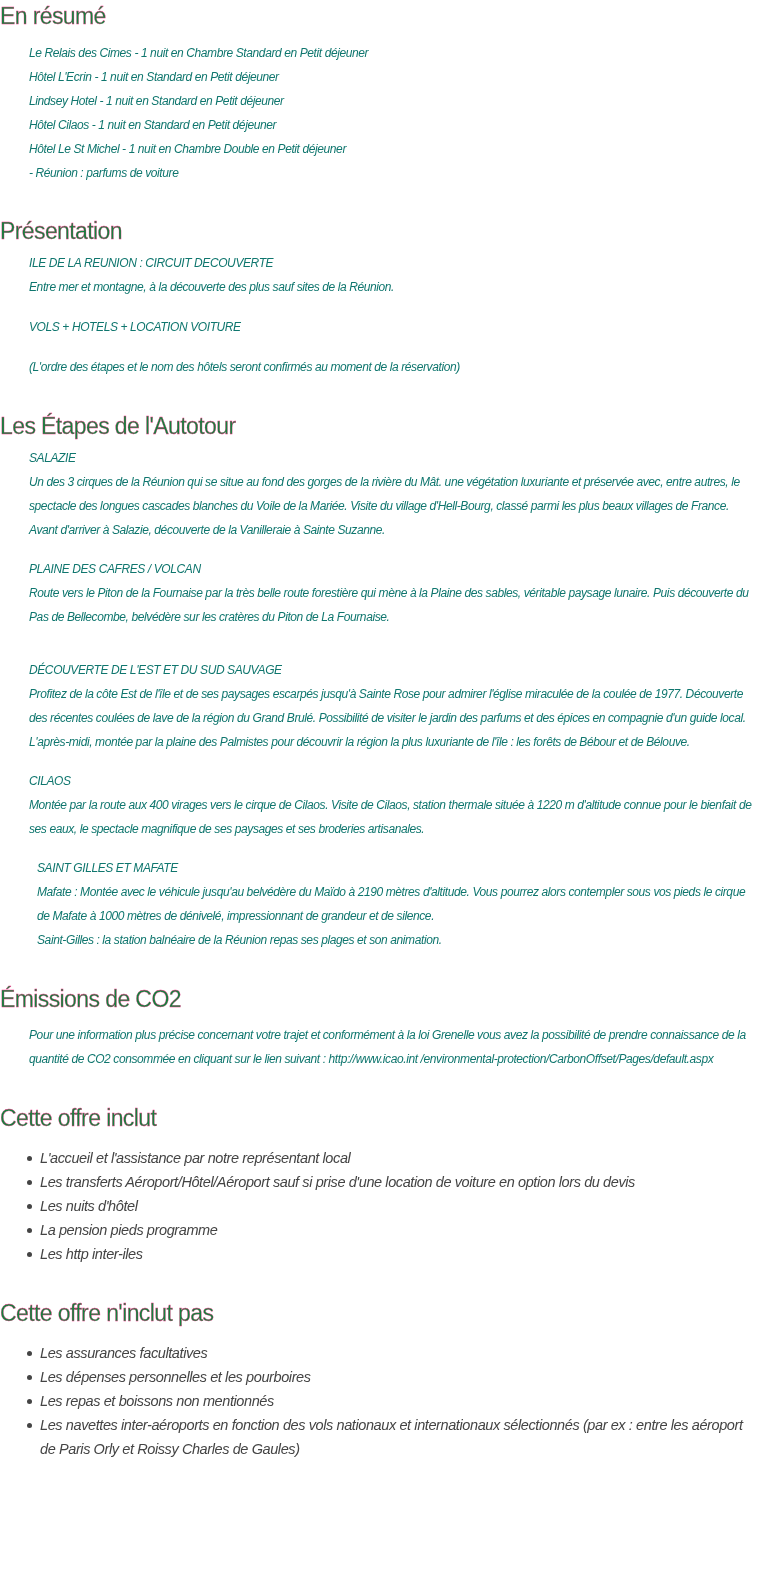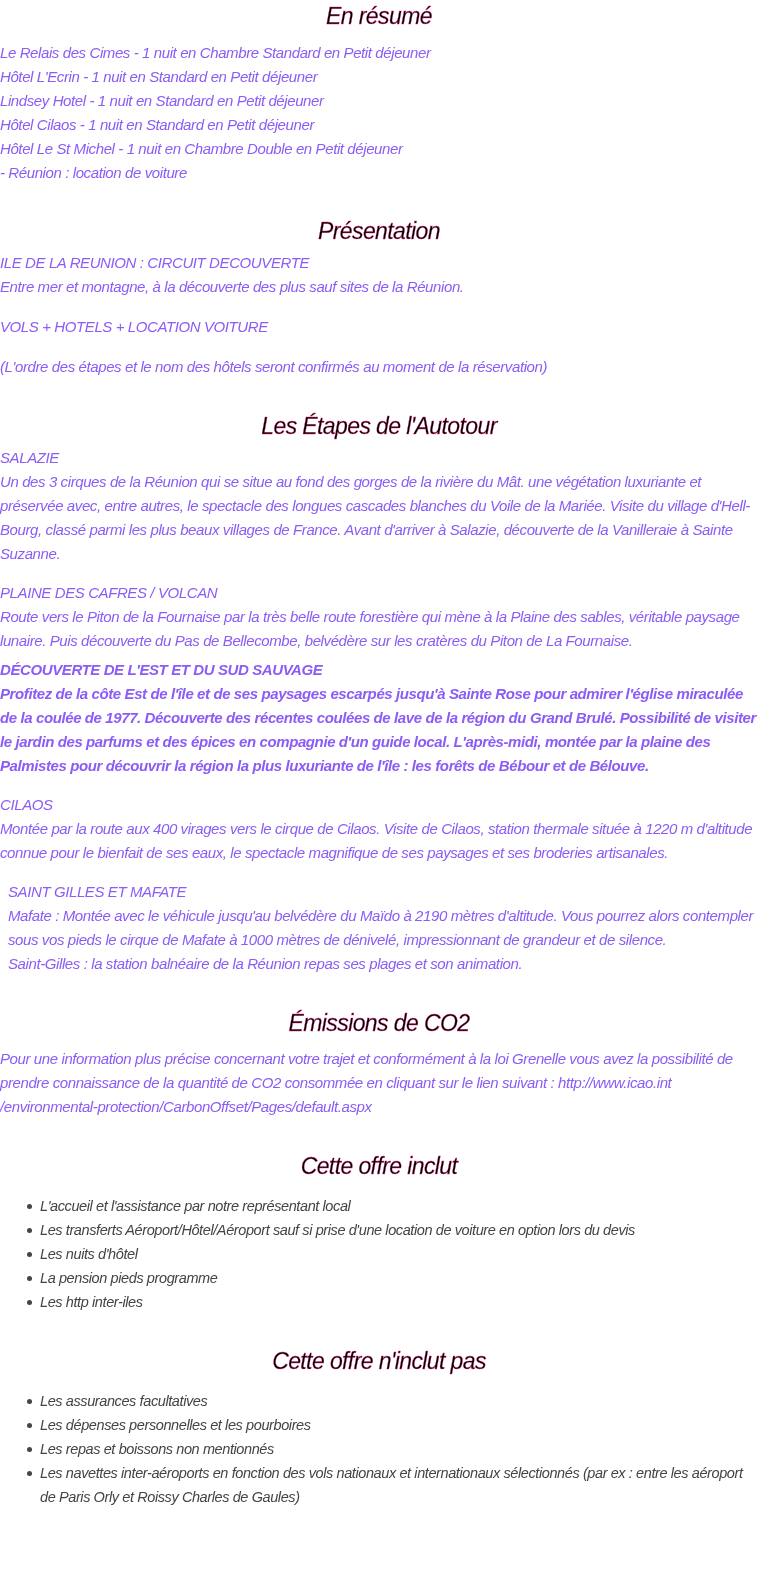--- a/index.html
+++ b/index.html
@@ -5,37 +5,36 @@
   html, body { margin: 0; padding: 0; background: #ffffff; }
   body {
     width: 758px;
     height: 1582px;
     overflow: hidden;
     font-family: "Liberation Sans", "DejaVu Sans", sans-serif;
     color: #444444;
   }
   .page { padding: 0; width: 758px; }
   .heading {
-    color: #000000;
-    font-style: italic;
+    color: #15803d;
     font-size: 23px;
     letter-spacing: -0.6px;
     line-height: 28px;
     margin: 0;
     font-weight: normal;
-    text-align: center;
     -webkit-text-stroke: 0.3px #ff2a8a;
   }
   .text {
     font-style: italic;
-    font-size: 15px;
+    font-size: 12px;
     letter-spacing: -0.4px;
     line-height: 24px;
     margin: 0;
-    color: #8b5cf6;
+    color: #0f766e;
+    padding-left: 29px;
   }
   .block { margin: 0; }
   ul.list { margin: 0; padding: 0 0 0 40px; list-style: none; }
   ul.list li {
     position: relative;
     font-style: italic;
     font-size: 14.5px;
     letter-spacing: -0.4px;
     line-height: 24px;
     color: #444444;
@@ -55,21 +54,21 @@
 <div class="page">
 
   <section style="padding-top:2px;">
     <h2 class="heading">En résumé</h2>
     <div style="height:11px"></div>
     <div class="text">Le Relais des Cimes - 1 nuit en Chambre Standard en Petit déjeuner</div>
     <div class="text">Hôtel L'Ecrin - 1 nuit en Standard en Petit déjeuner</div>
     <div class="text">Lindsey Hotel - 1 nuit en Standard en Petit déjeuner</div>
     <div class="text">Hôtel Cilaos - 1 nuit en Standard en Petit déjeuner</div>
     <div class="text">Hôtel Le St Michel - 1 nuit en Chambre Double en Petit déjeuner</div>
-    <div class="text">- Réunion : location de voiture</div>
+    <div class="text">- Réunion : parfums de voiture</div>
   </section>
 
   <section style="padding-top:32px;">
     <h2 class="heading">Présentation</h2>
     <div style="height:6px"></div>
     <div class="text">ILE DE LA REUNION : CIRCUIT DECOUVERTE</div>
     <div class="text">Entre mer et montagne, à la découverte des plus sauf sites de la Réunion.</div>
     <div class="text" style="margin-top:16px;">VOLS + HOTELS + LOCATION VOITURE</div>
     <div class="text" style="margin-top:16px;">(L'ordre des étapes et le nom des hôtels seront confirmés au moment de la réservation)</div>
   </section>
@@ -81,21 +80,21 @@
     <div class="block">
       <div class="text">SALAZIE</div>
       <div class="text">Un des 3 cirques de la Réunion  qui se situe  au fond des gorges de la rivière du Mât. une végétation luxuriante et préservée avec, entre autres, le spectacle des longues cascades blanches du Voile de la Mariée. Visite du village d'Hell-Bourg, classé parmi les plus beaux villages de France. Avant d'arriver à Salazie, découverte de la Vanilleraie à Sainte Suzanne.</div>
     </div>
 
     <div class="block" style="margin-top:15px;">
       <div class="text">PLAINE DES CAFRES / VOLCAN</div>
       <div class="text">Route vers le Piton de la Fournaise par la très belle route forestière qui mène à la Plaine des sables, véritable paysage lunaire. Puis découverte du Pas de Bellecombe, belvédère  sur les cratères du Piton de La Fournaise.</div>
     </div>
 
-    <div class="block" style="margin-top:5px;font-weight:bold;">
+    <div class="block" style="margin-top:29px;">
       <div class="text">DÉCOUVERTE DE L'EST ET DU SUD SAUVAGE</div>
       <div class="text">Profitez de la côte Est de l'île et de ses paysages escarpés jusqu'à Sainte Rose pour admirer l'église miraculée de la coulée de 1977. Découverte des récentes coulées de lave de la région du Grand Brulé. Possibilité de visiter le jardin des parfums et des épices en compagnie d'un guide local. L'après-midi, montée par la plaine des Palmistes pour découvrir la région la plus luxuriante de l'île : les forêts de Bébour et de Bélouve.</div>
     </div>
 
     <div class="block" style="margin-top:15px;">
       <div class="text">CILAOS</div>
       <div class="text">Montée par la route aux 400 virages vers le cirque de Cilaos. Visite de Cilaos, station thermale située à 1220 m d'altitude connue pour le bienfait de ses eaux, le spectacle magnifique de ses paysages et ses broderies artisanales.</div>
     </div>
 
     <div class="block" style="margin-top:15px;margin-left:8px;">

